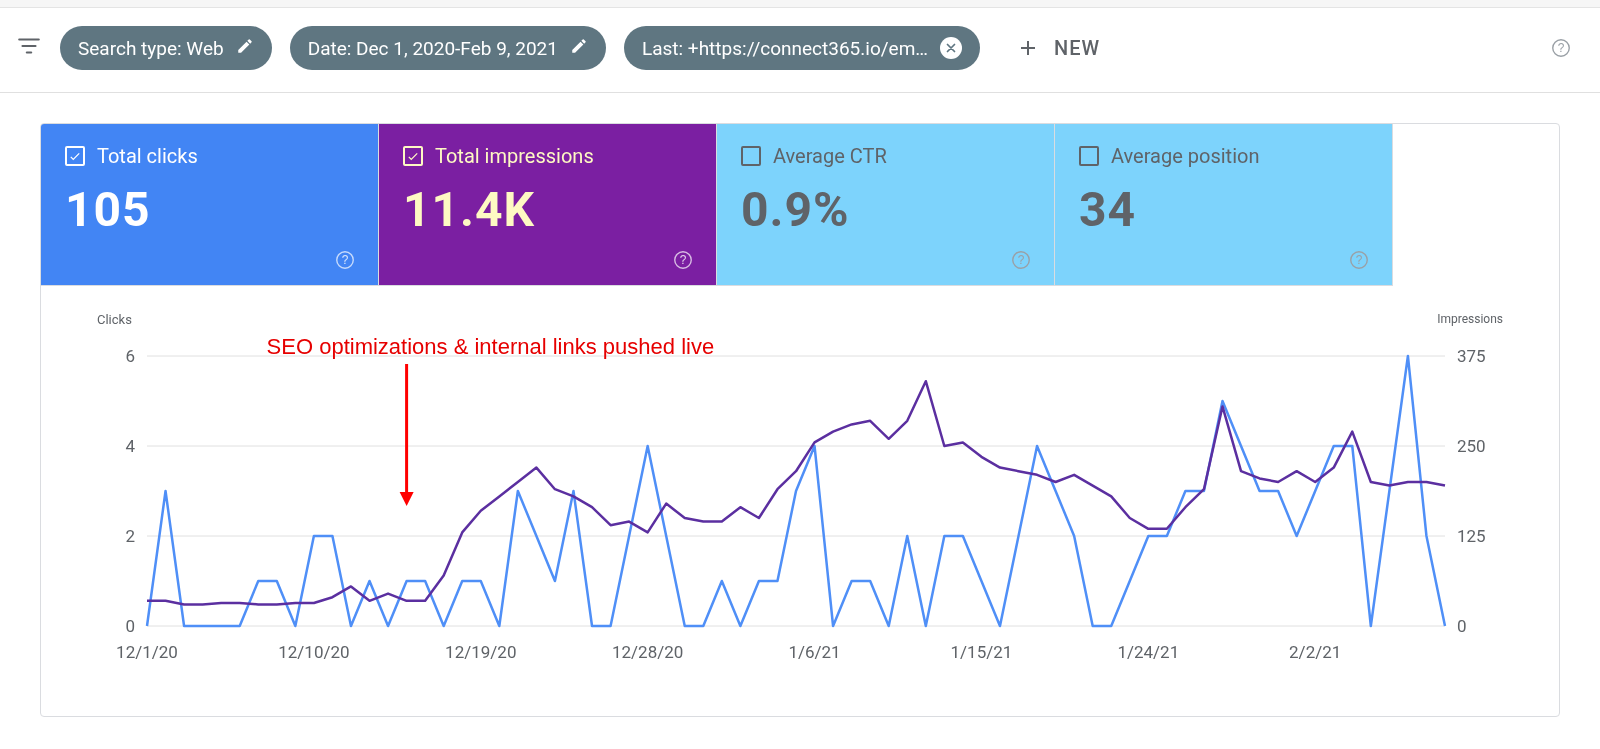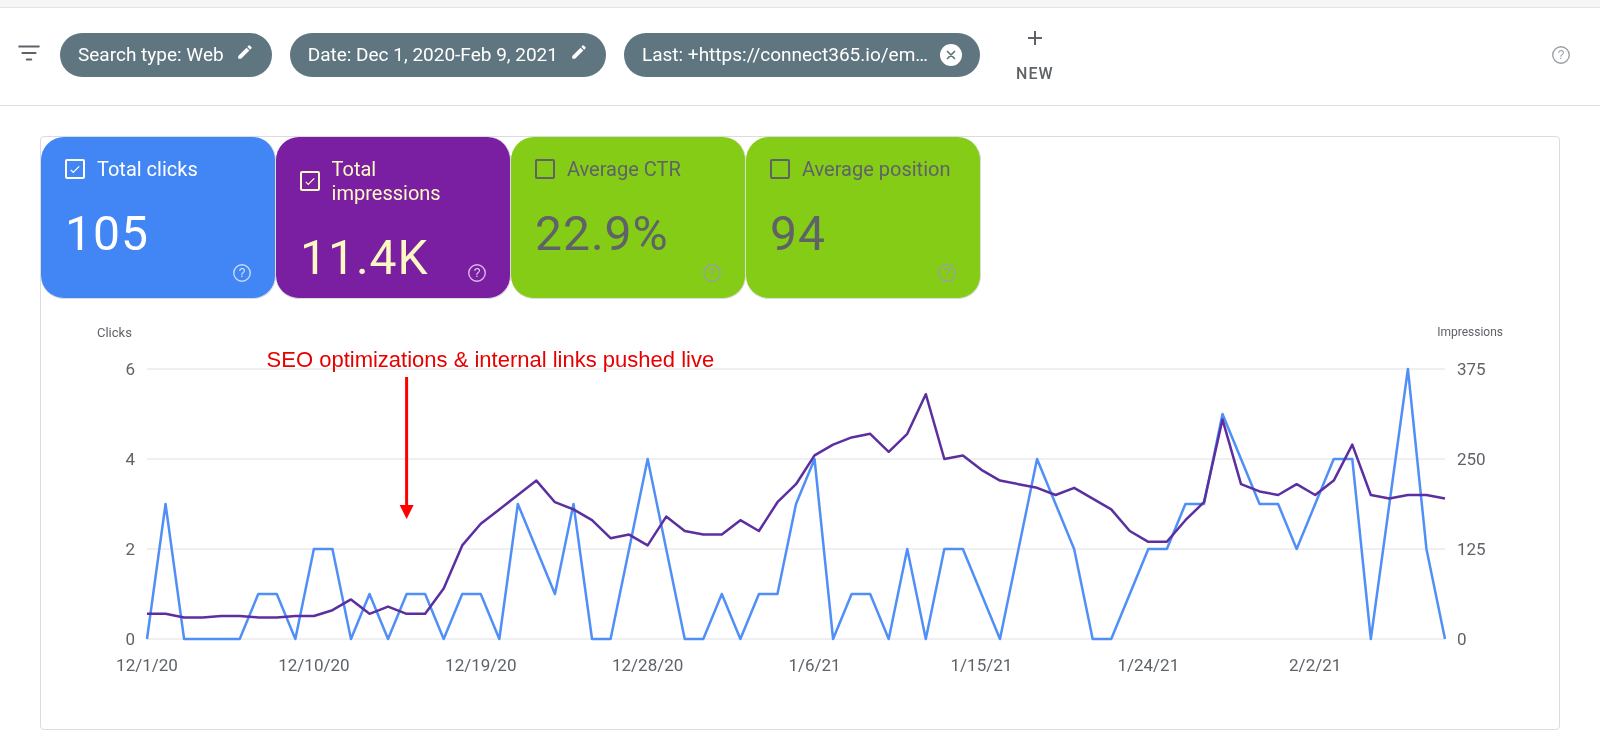--- a/index.html
+++ b/index.html
@@ -26,35 +26,35 @@
   }
   .filter-icon svg { width:26px; height:26px; stroke:#5f6368; fill:none; stroke-width:2; }
   .chip {
     display:flex; align-items:center; gap:12px;
     background: var(--slate); color:#fff; font-size:19px; height:44px;
     padding:0 18px; border-radius:22px; white-space:nowrap;
   }
   .chip .pencil svg, .chip .close svg { width:18px; height:18px; fill:#fff; }
   .chip .close { background:#fff; border-radius:50%; width:22px; height:22px; display:flex; align-items:center; justify-content:center;}
   .chip .close svg { fill:var(--slate); width:14px; height:14px;}
-  .new-btn { display:flex; align-items:center; gap:14px; color:var(--muted); font-size:16px; font-weight:500; letter-spacing:1px; margin-left:18px;flex-direction:column;}
+  .new-btn { display:flex; align-items:center; gap:14px; color:var(--muted); font-size:20px; font-weight:500; letter-spacing:1px; margin-left:18px;}
   .new-btn svg { width:24px; height:24px; fill:var(--muted);}
   .updated { margin-left:auto; color:var(--muted); font-size:20px; display:flex; align-items:center; gap:10px;}
   .help-circle{ width:22px; height:22px; }
   .help-circle circle{ fill:none; stroke:#9aa0a6; stroke-width:1.5;}
   .help-circle text{ font-size:13px; fill:#9aa0a6; font-family:Arial; }
   .content { padding: 30px 40px; }
   .card { border:1px solid var(--grey-border); border-radius:4px; overflow:hidden; }
   .metrics { display:flex; }
-  .metric { position:relative; width:235px; height:162px; padding:20px 24px 0 24px; border-right:1px solid var(--grey-border); border-bottom:1px solid var(--grey-border);border-radius:23px;}
+  .metric { position:relative; width:338px; height:162px; padding:20px 24px 0 24px; border-right:1px solid var(--grey-border); border-bottom:1px solid var(--grey-border);}
   .metric.clicks { background: var(--blue); color:#fff; }
   .metric.impr { background: var(--purple); color:#fef9c3; }
-  .metric.plain { background:#84cc16; color:#5f6368; }
+  .metric.plain { background:#7dd3fc; color:#5f6368; }
   .metric .row1 { display:flex; align-items:center; gap:12px; font-size:20px;}
-  .metric .val { font-size:48px; font-weight:400; margin-top:24px; letter-spacing:1px;}
+  .metric .val { font-size:48px; font-weight:700; margin-top:13px; letter-spacing:1px;}
   .metric .qmark { position:absolute; right:22px; bottom:14px; }
   .chk { width:20px; height:20px; border:2px solid currentColor; border-radius:2px; display:flex; align-items:center; justify-content:center;}
   .chk svg { width:14px; height:14px; fill:currentColor;}
   .metric.plain .chk { color:#5f6368; }
   .chart-wrap { padding: 30px 56px 40px 56px; position:relative; }
   .axis-title-left { position:absolute; left:56px; top:26px; font-size:13px; color:#5f6368;}
   .axis-title-right { position:absolute; right:56px; top:26px; font-size:12px; color:#5f6368;}
   svg.chart { display:block; }
   .ytick, .xtick { font-size:17px; fill:#5f6368; font-family:Roboto,Arial;}
   .annot { font-size:22px; fill:var(--red); font-family:Arial; }
@@ -139,33 +139,33 @@
             <circle cx="12" cy="12" r="9" style="stroke:#fff;opacity:.7"></circle>
             <text x="12" y="16" text-anchor="middle" style="fill:#fff;opacity:.8">?</text>
           </svg>
       </div>
 
       <div class="metric plain">
         <div class="row1">
           <span class="chk"></span>
           <span>Average CTR</span>
         </div>
-        <div class="val">22.9%</div>
+        <div class="val">0.9%</div>
         <svg class="help-circle qmark" viewBox="0 0 24 24">
             <circle cx="12" cy="12" r="9"></circle>
             <text x="12" y="16" text-anchor="middle">?</text>
           </svg>
       </div>
 
       <div class="metric plain" style="border-right:1px solid var(--grey-border)">
         <div class="row1">
           <span class="chk"></span>
           <span>Average position</span>
         </div>
-        <div class="val">94</div>
+        <div class="val">34</div>
         <svg class="help-circle qmark" viewBox="0 0 24 24">
             <circle cx="12" cy="12" r="9"></circle>
             <text x="12" y="16" text-anchor="middle">?</text>
           </svg>
       </div>
 
     </div>
 
     <div class="chart-wrap">
       <span class="axis-title-left">Clicks</span>

